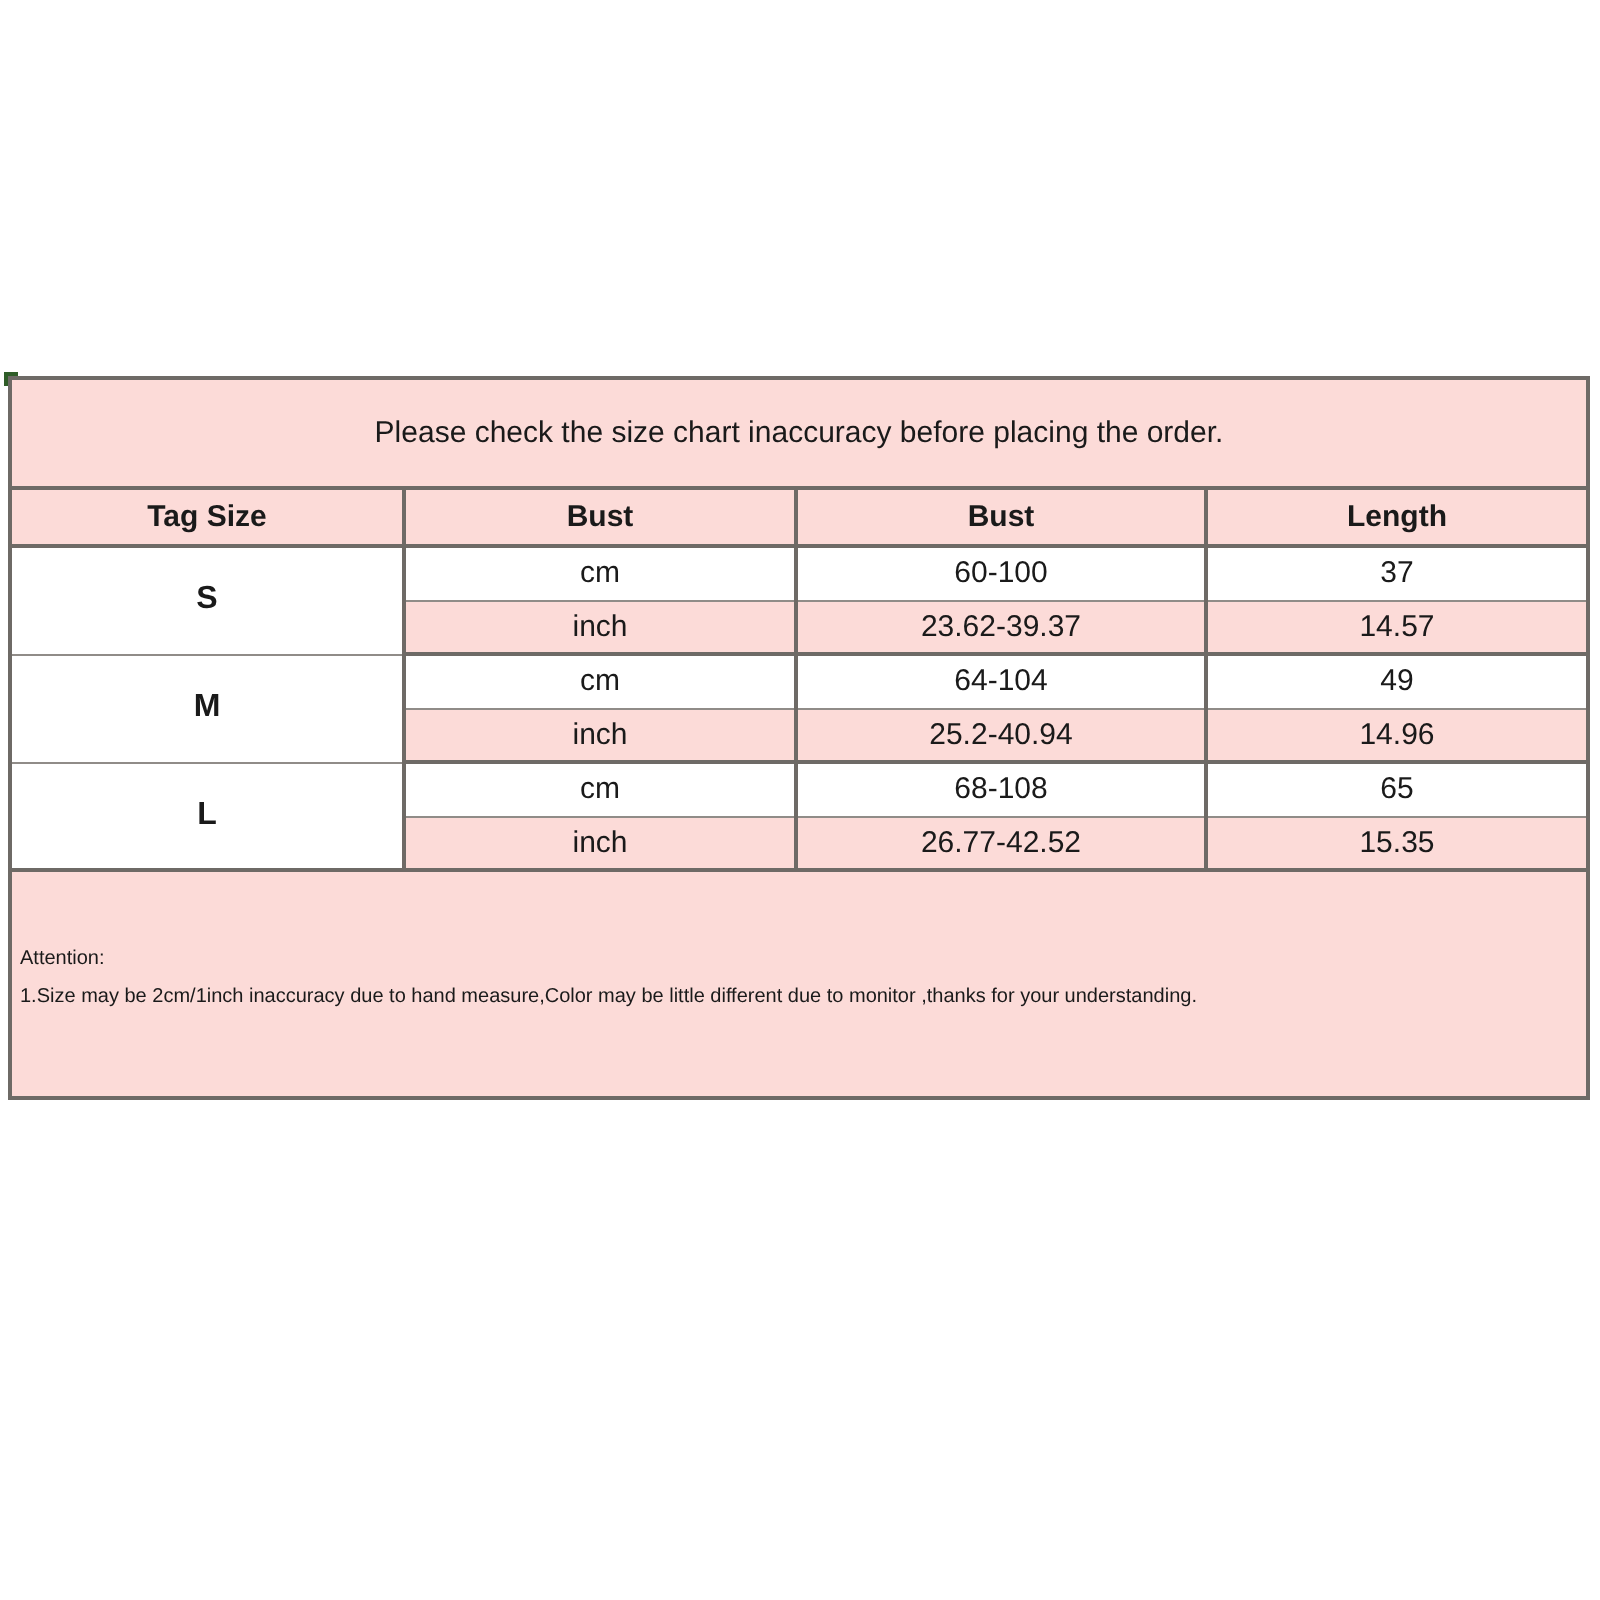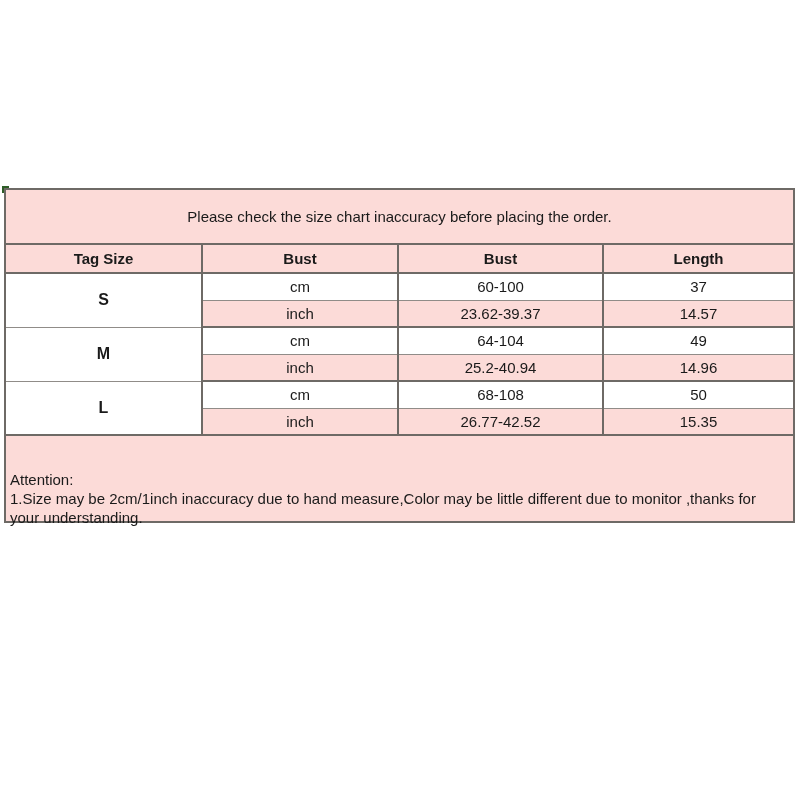--- a/index.html
+++ b/index.html
@@ -63,23 +63,23 @@
     background:var(--pink);
     border-bottom:2px solid var(--border-dark);
   }
   .size-grid td.tag-cell{
     font-weight:700;font-size:16px;background:#fff;
     border-bottom:2px solid var(--border-dark);
   }
   .size-grid tbody:last-of-type tr.row-inch td,
   .size-grid tbody:last-of-type td.tag-cell{border-bottom:2px solid var(--border-dark);}
   .attention{
-    height:85px;background:var(--pink);
+    height:112px;background:var(--pink);
     padding:34px 10px 0 4px;
-    font-size:15px;line-height:19px;
+    font-size:10px;line-height:19px;
   }
 </style>
 </head>
 <body>
 
 <div class="corner-artifact"></div>
 
 <div class="size-table">
 
 
@@ -124,21 +124,21 @@
         <td>inch</td>
         <td>25.2-40.94</td>
         <td>14.96</td>
       </tr>
     </tbody>
     <tbody>
       <tr class="row-cm">
         <td class="tag-cell" rowspan="2">L</td>
         <td>cm</td>
         <td>68-108</td>
-        <td>50</td>
+        <td>65</td>
       </tr>
       <tr class="row-inch">
         <td>inch</td>
         <td>26.77-42.52</td>
         <td>15.35</td>
       </tr>
     </tbody>
   </table>
 
   <div class="attention">

